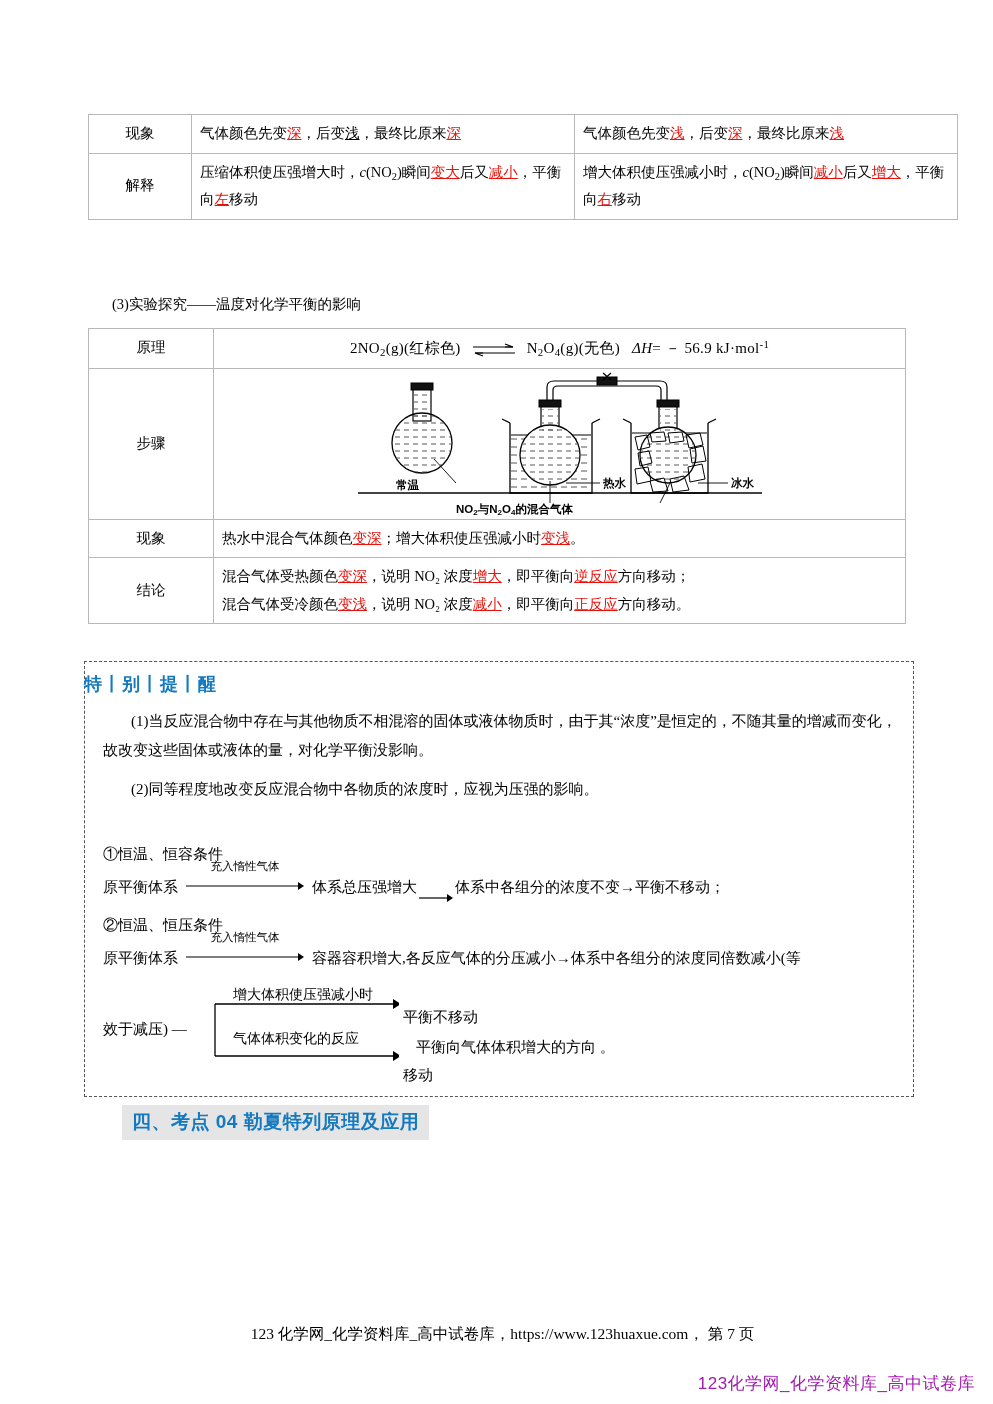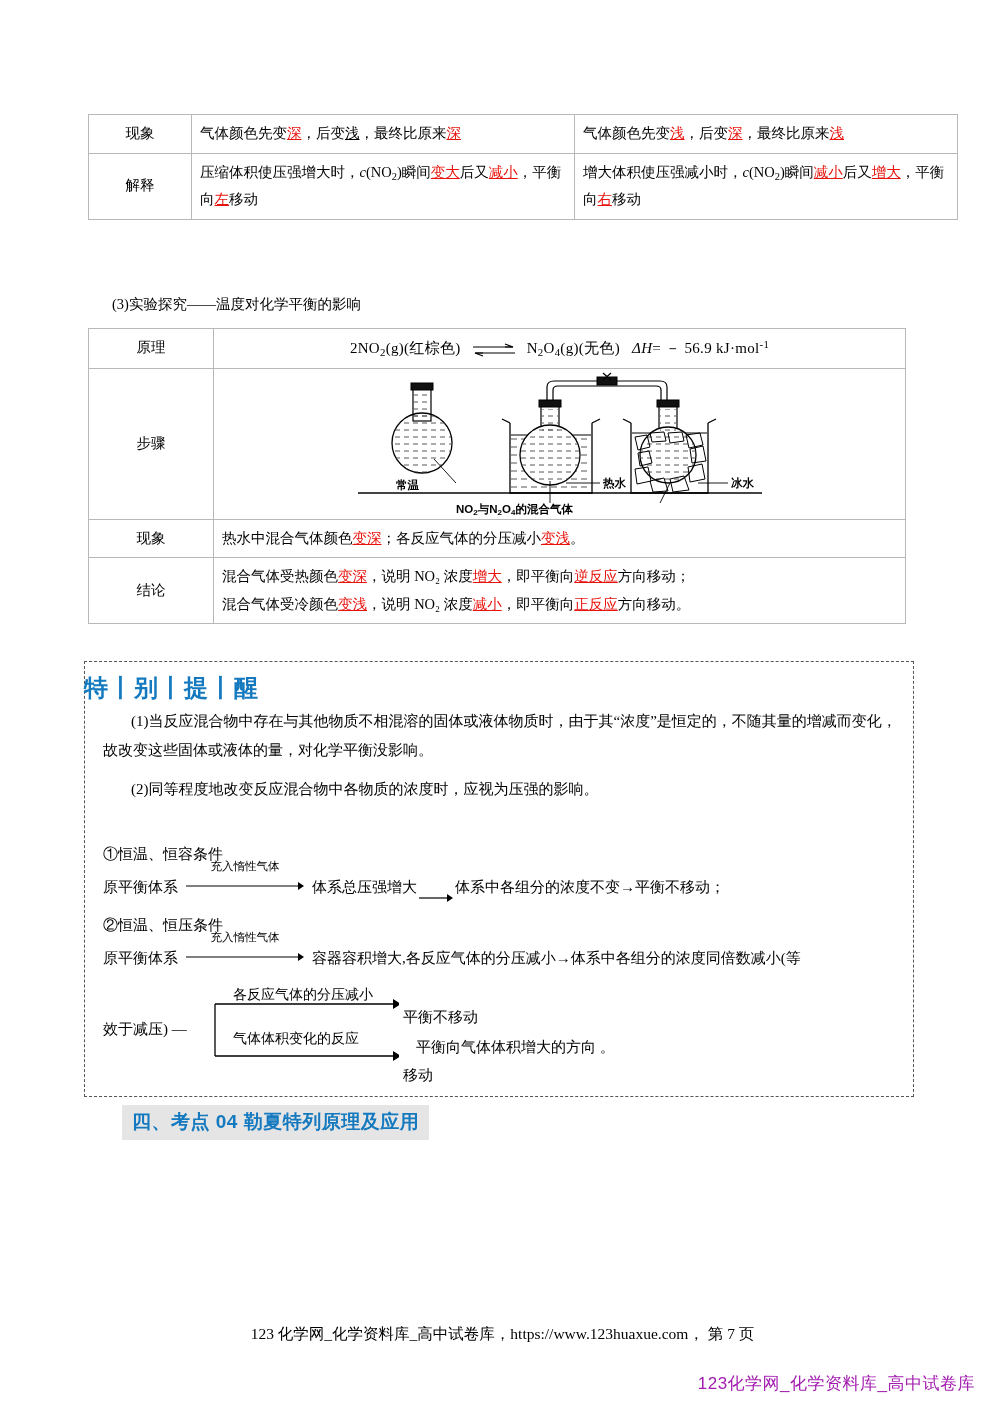--- a/index.html
+++ b/index.html
@@ -111,21 +111,21 @@
     height: 436px;
     border: 1px dashed #555;
     box-sizing: border-box;
   }
   #reminder-title {
     position: absolute;
     left: 84px;
     top: 672px;
     font-family: "Liberation Sans", sans-serif;
     font-weight: bold;
-    font-size: 24px;
+    font-size: 18px;
     color: #1479bf;
     letter-spacing: 1px;
   }
   .rtext {
     position: absolute;
     font-size: 15px;
     line-height: 29px;
     color: #000;
     font-family: "Liberation Serif", serif;
   }
@@ -396,21 +396,21 @@
               <line x1="320" y1="112" x2="310" y2="132" stroke="#000" stroke-width="0.9"></line>
 
               <text x="106" y="142" font-family="Liberation Sans, sans-serif" font-size="11.5" font-weight="bold">NO<tspan font-size="8" dy="2">2</tspan><tspan dy="-2">与N</tspan><tspan font-size="8" dy="2">2</tspan><tspan dy="-2">O</tspan><tspan font-size="8" dy="2">4</tspan><tspan dy="-2">的混合气体</tspan></text>
             </svg>
           </div>
         </td>
       </tr>
 
       <tr>
         <td class="c1 label-cell">现象</td>
-        <td><span>热水中混合气体颜色</span><span class="red">变深</span><span>；各反应气体的分压减小</span><span class="red">变浅</span><span>。</span></td>
+        <td><span>热水中混合气体颜色</span><span class="red">变深</span><span>；增大体积使压强减小时</span><span class="red">变浅</span><span>。</span></td>
       </tr>
 
       <tr>
         <td class="c1 label-cell">结论</td>
         <td>
           <div><span>混合气体受热颜色</span><span class="red">变深</span><span>，说明 NO₂ 浓度</span><span class="red">增大</span><span>，即平衡向</span><span class="red">逆反应</span><span>方向移动；</span></div>
           <div><span>混合气体受冷颜色</span><span class="red">变浅</span><span>，说明 NO₂ 浓度</span><span class="red">减小</span><span>，即平衡向</span><span class="red">正反应</span><span>方向移动。</span></div>
         </td>
       </tr>
     </tbody>
@@ -444,21 +444,21 @@
 
   <div id="branch-diagram">
     <div id="branch-left">效于减压) —</div>
     <svg class="branch-svg" width="190" height="96" viewBox="0 0 190 96">
       <line x1="6" y1="18" x2="6" y2="70" stroke="#000" stroke-width="1.3"></line>
       <line x1="6" y1="18" x2="184" y2="18" stroke="#000" stroke-width="1.3"></line>
       <polygon points="184,13 192,18 184,23" fill="#000"></polygon>
       <line x1="6" y1="70" x2="184" y2="70" stroke="#000" stroke-width="1.3"></line>
       <polygon points="184,65 192,70 184,75" fill="#000"></polygon>
     </svg>
-    <div class="branch-top-label">各反应气体的分压减小</div>
+    <div class="branch-top-label">增大体积使压强减小时</div>
     <div class="branch-bot-label">气体体积变化的反应</div>
     <div class="branch-out-1">平衡不移动</div>
     <div class="branch-out-2">平衡向气体体积增大的方向 。</div>
     <div class="branch-out-3">移动</div>
   </div>
 
   <div id="section-heading">四、考点 04  勒夏特列原理及应用</div>
 
   <div id="footer-text">123 化学网_化学资料库_高中试卷库，https://www.123huaxue.com，  第 7 页</div>
   <div id="watermark">123化学网_化学资料库_高中试卷库</div>

